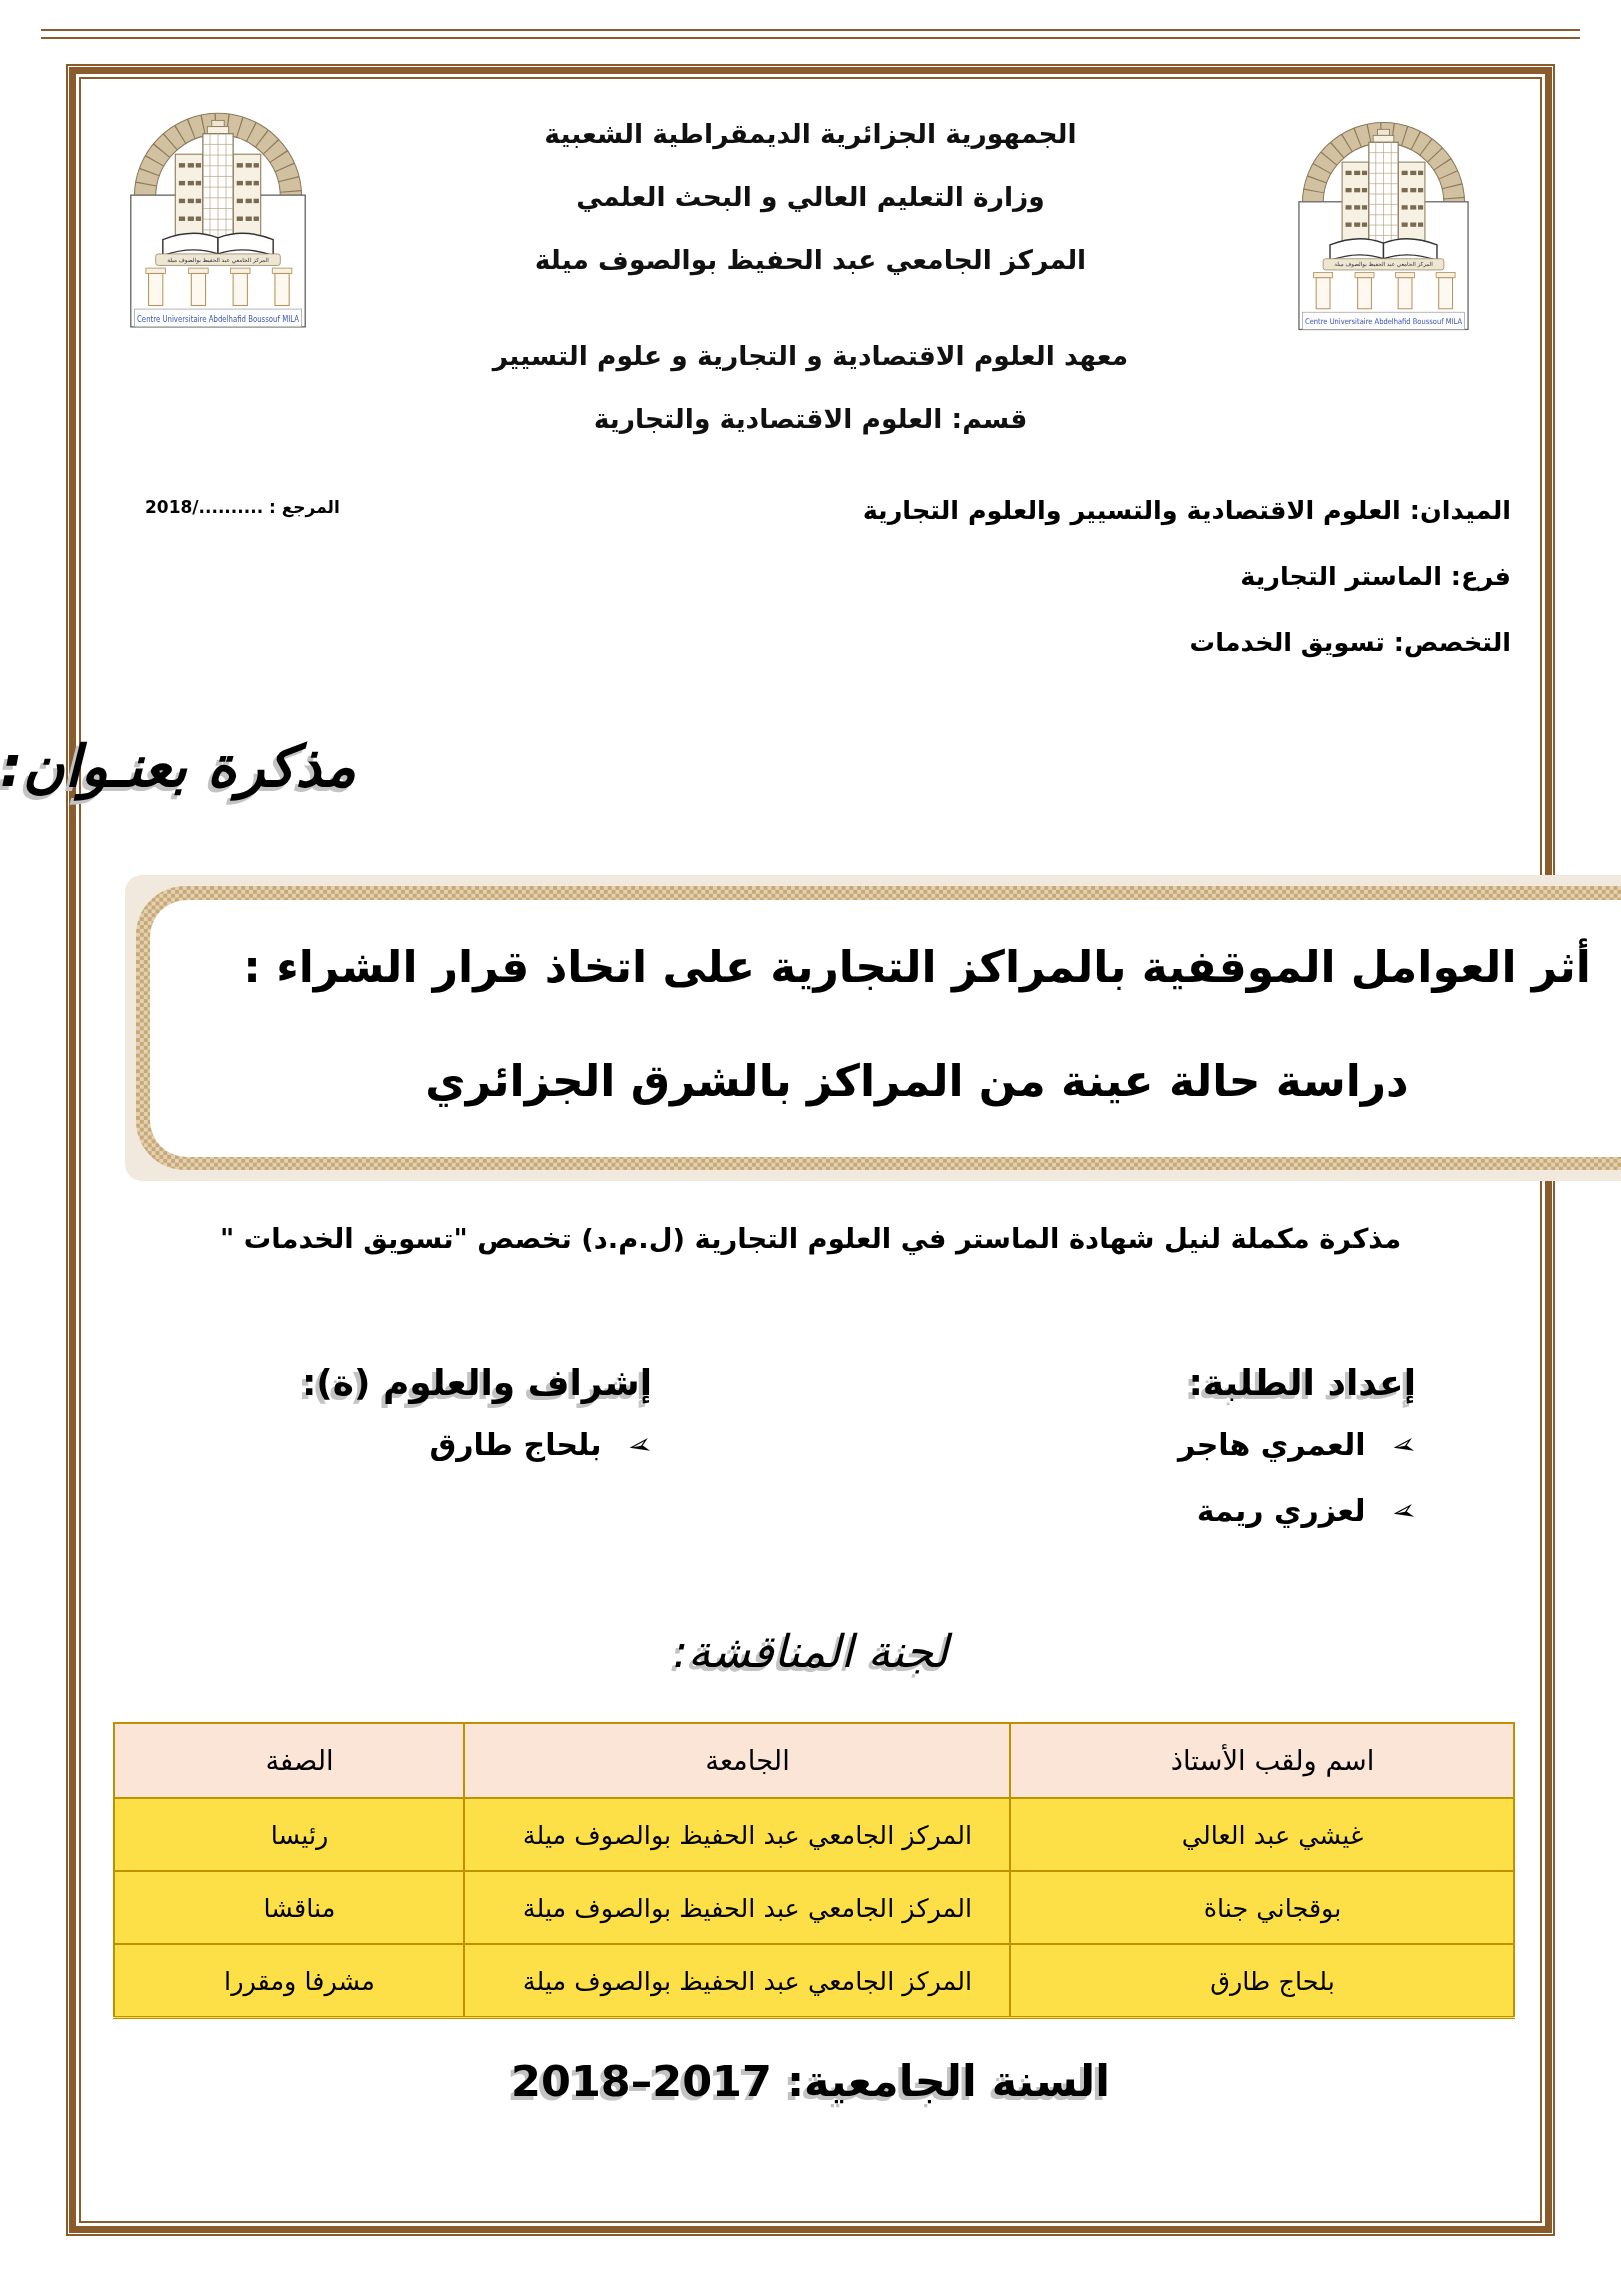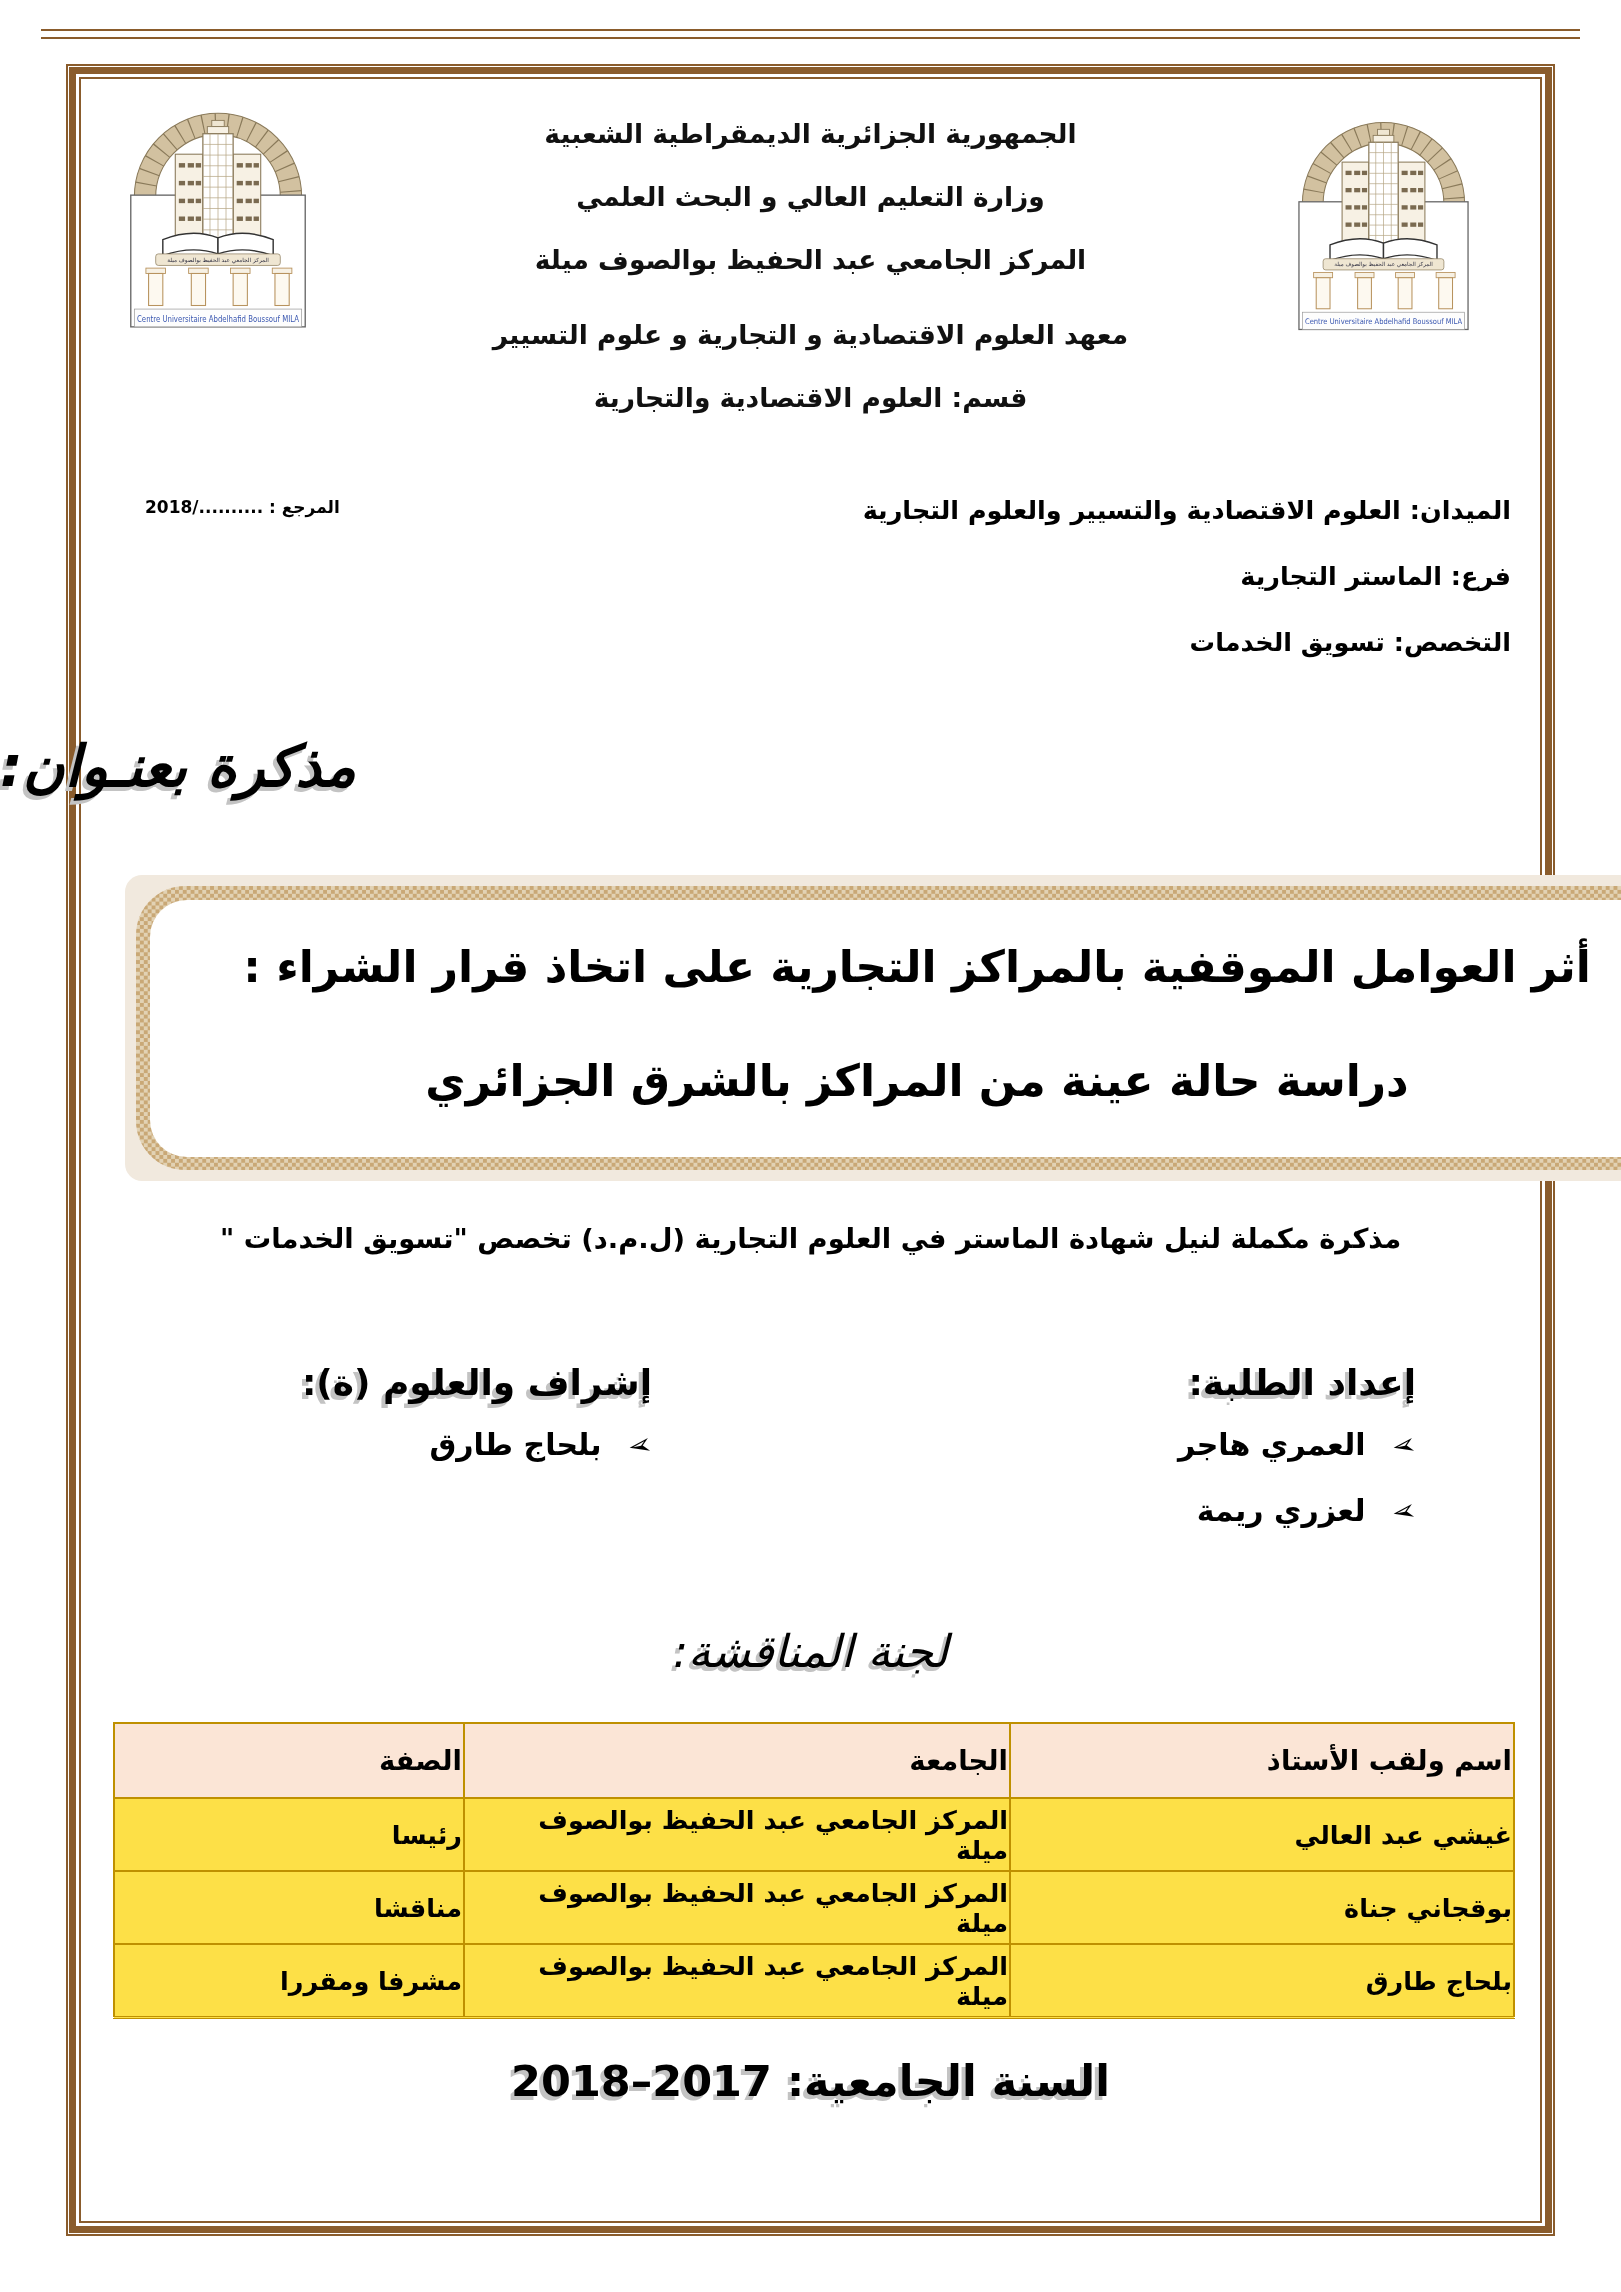--- a/index.html
+++ b/index.html
@@ -20,21 +20,21 @@
   
   .top-rule{top:29px;left:41px;right:41px;height:5.9px;
     border-top:2px solid var(--brown);border-bottom:2px solid var(--brown);}
   
   .frame{top:64px;left:66px;right:66px;bottom:57px;border:2px solid var(--brown);padding:1px;box-sizing:border-box;}
   .frame2{width:100%;height:100%;border:7.8px solid var(--brown);padding:2.9px;box-sizing:border-box;}
   .frame3{width:100%;height:100%;border:2px solid var(--brown);box-sizing:border-box;}
   .rtl{direction:rtl;unicode-bidi:embed;}
   .hdr-line{font-size:26.5px;font-weight:bold;color:#111;line-height:35px;margin-bottom:28px;}
   .header-center{top:116px;left:323px;right:323px;text-align:center;}
-  .inst-gap{margin-top:40px;text-align:center;}
+  .inst-gap{margin-top:61px;text-align:center;}
   .meta-right{top:495px;right:110px;text-align:right;}
   .meta-right div{font-size:25.5px;font-weight:bold;margin-bottom:36px;}
   .meta-left{top:497px;left:145px;font-size:17px;font-weight:bold;}
   .cal{text-shadow:-3.9px 3.9px 0 #c3c3c3;}
   .memo-heading{top:733px;left:0;right:0;text-align:left;font-size:57px;font-weight:bold;
     font-style:italic;letter-spacing:1px;}
   
   .title-box{top:875px;left:125px;width:1584px;height:306px;background:var(--box-halo);border-radius:17px;}
   .title-dots{position:absolute;inset:10.8px;border-radius:49px;
     background-image:repeating-conic-gradient(var(--dot1) 0% 25%, var(--dot2) 0% 50%);
@@ -49,21 +49,21 @@
   .supervisor{top:1362px;left:147px;width:505px;text-align:right;padding-left:0;}
   .col-heading{font-size:36px;font-weight:bold;margin-bottom:23.5px;}
   .col-item{font-size:30px;font-weight:bold;margin-bottom:31px;}
   .supervisor .col-item{padding-left:59px;}
   .bullet{display:inline-block;transform:scaleX(-1) rotate(10deg);margin-left:15.7px;font-size:29px;}
   .committee-heading{top:1625px;left:0;right:0;text-align:center;font-size:45px;font-weight:normal;font-style:italic;}
   
   .committee-table{top:1722px;left:113px;width:1402px;border-collapse:collapse;
     border:2px solid var(--gold);border-bottom:3.9px double var(--gold);}
   .committee-table th,.committee-table td{
-    border:2px solid var(--gold);text-align:right;vertical-align:middle;font-weight:bold;color:#000;padding-left:22px;}
+    border:2px solid var(--gold);text-align:center;vertical-align:middle;font-weight:normal;color:#000;padding-left:22px;}
   .committee-table th{background:var(--hdr-bg);height:71px;font-size:27.4px;}
   .committee-table td{height:69px;font-size:25.5px;background:#fde047;}
   .c-name{width:36%;} .c-univ{width:39%;} .c-role{width:25%;}
   .footer-year{top:2056px;left:0;right:0;text-align:center;font-size:43px;font-weight:bold;}
   .logo{position:absolute;}
   .logo-left{top:90px;left:129px;}
   .logo-right{top:100px;left:1297px;}
 </style>
 </head>
 <body>

